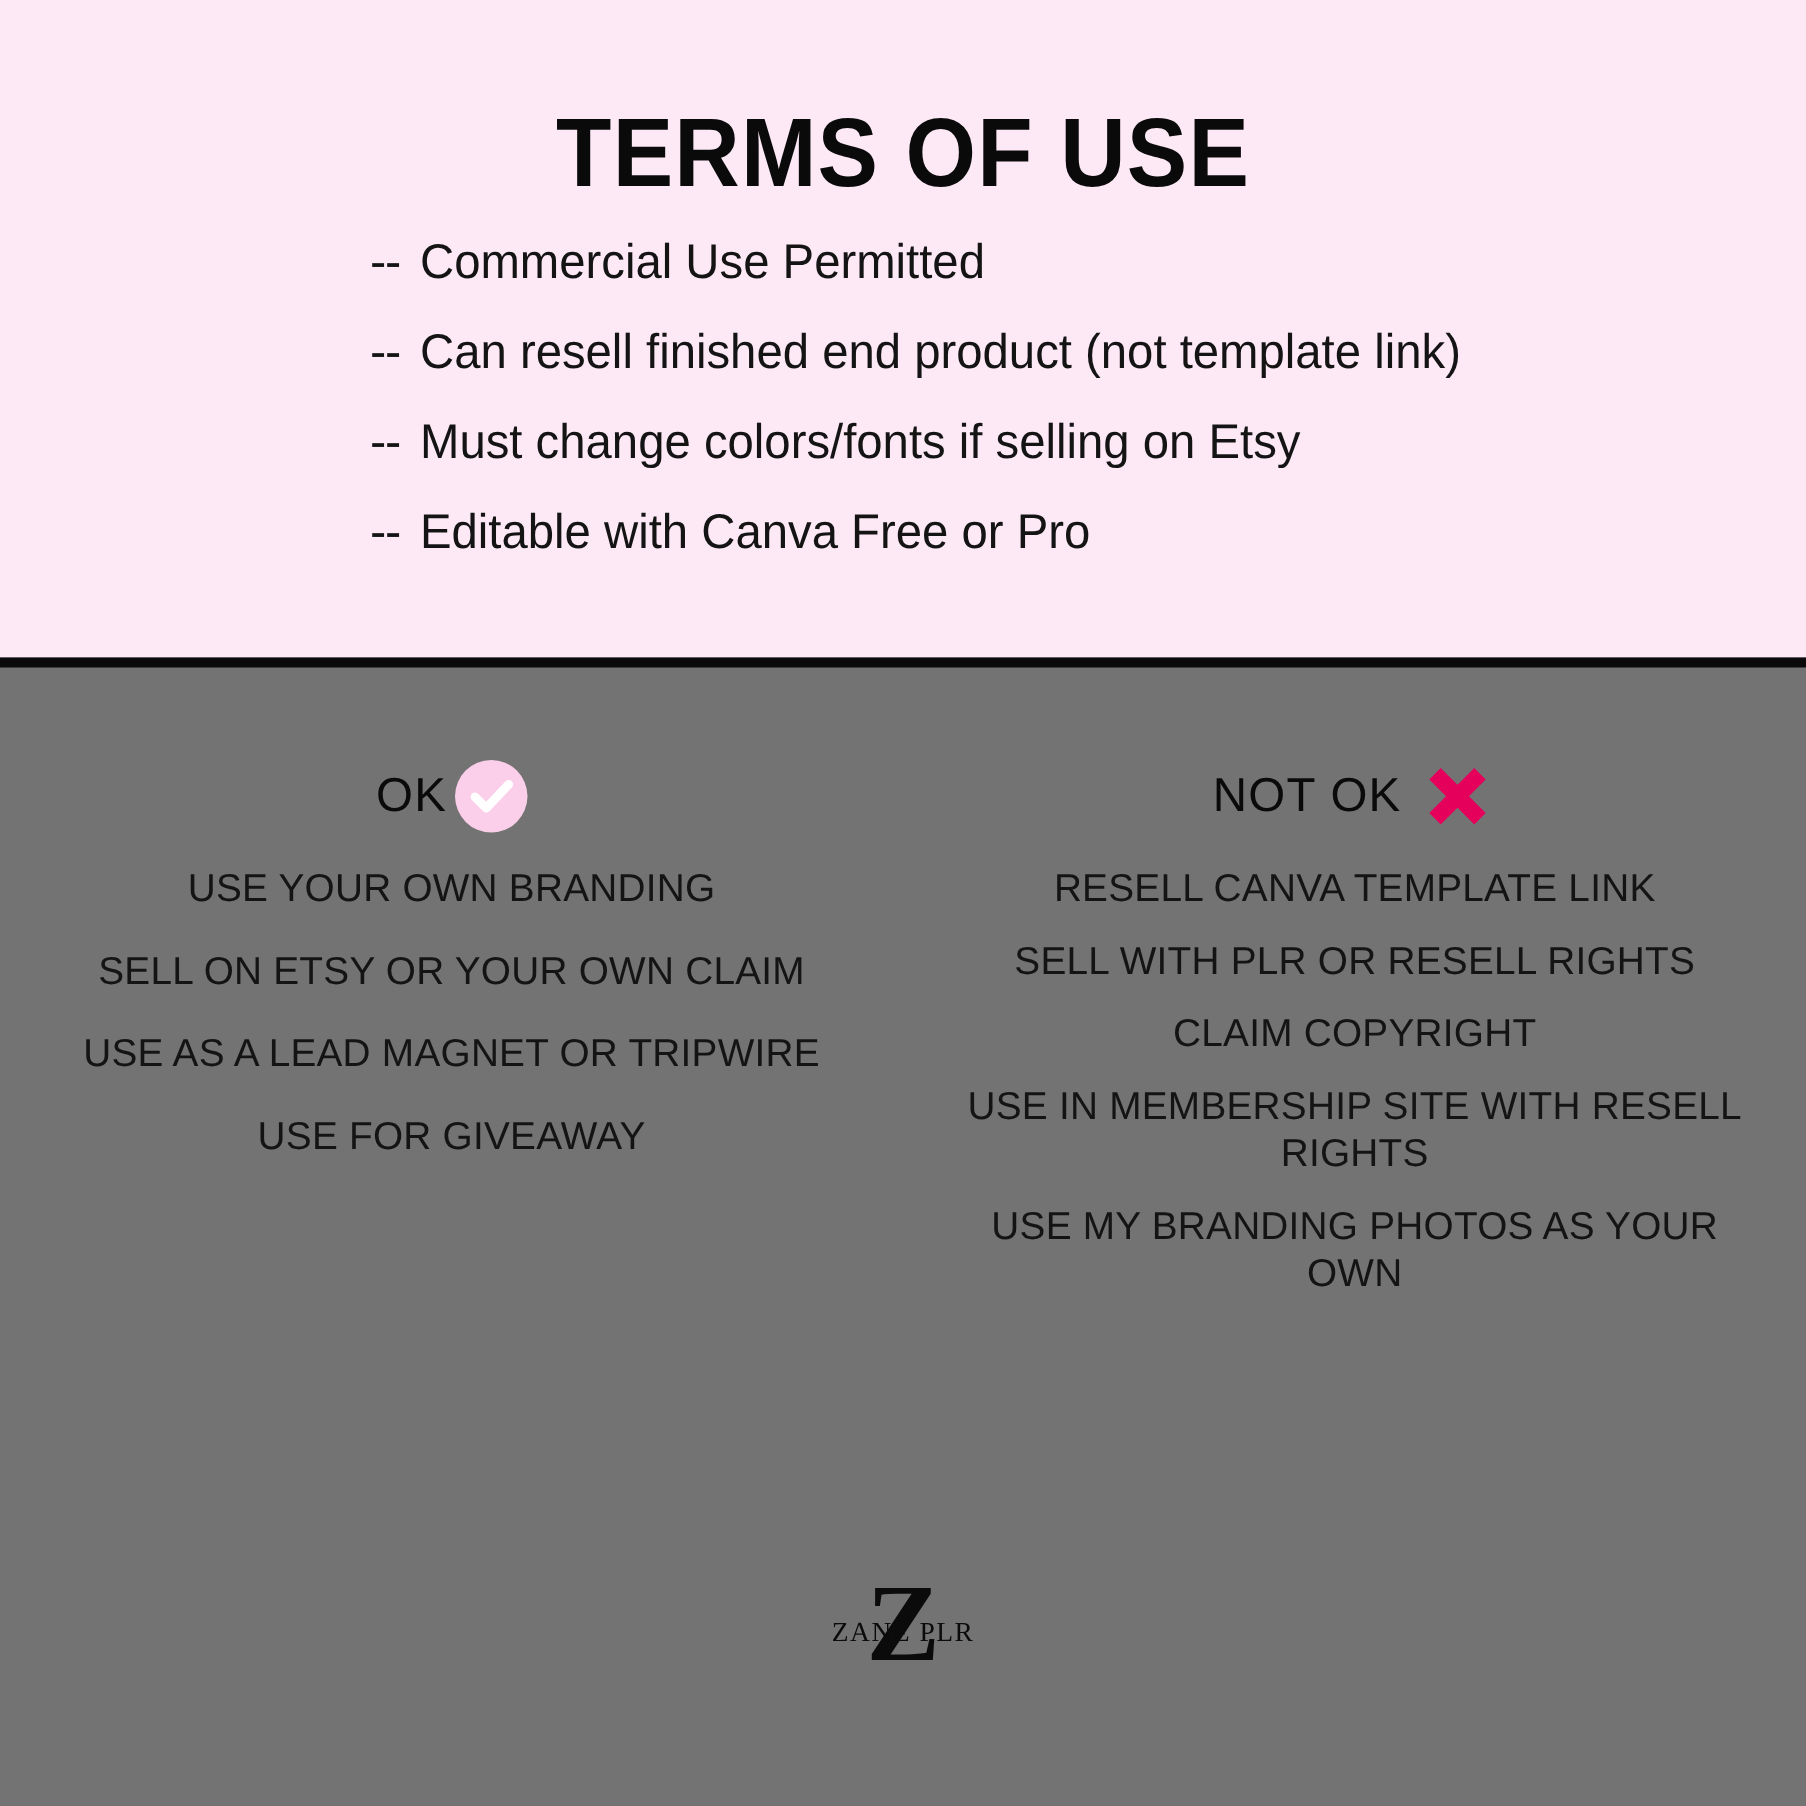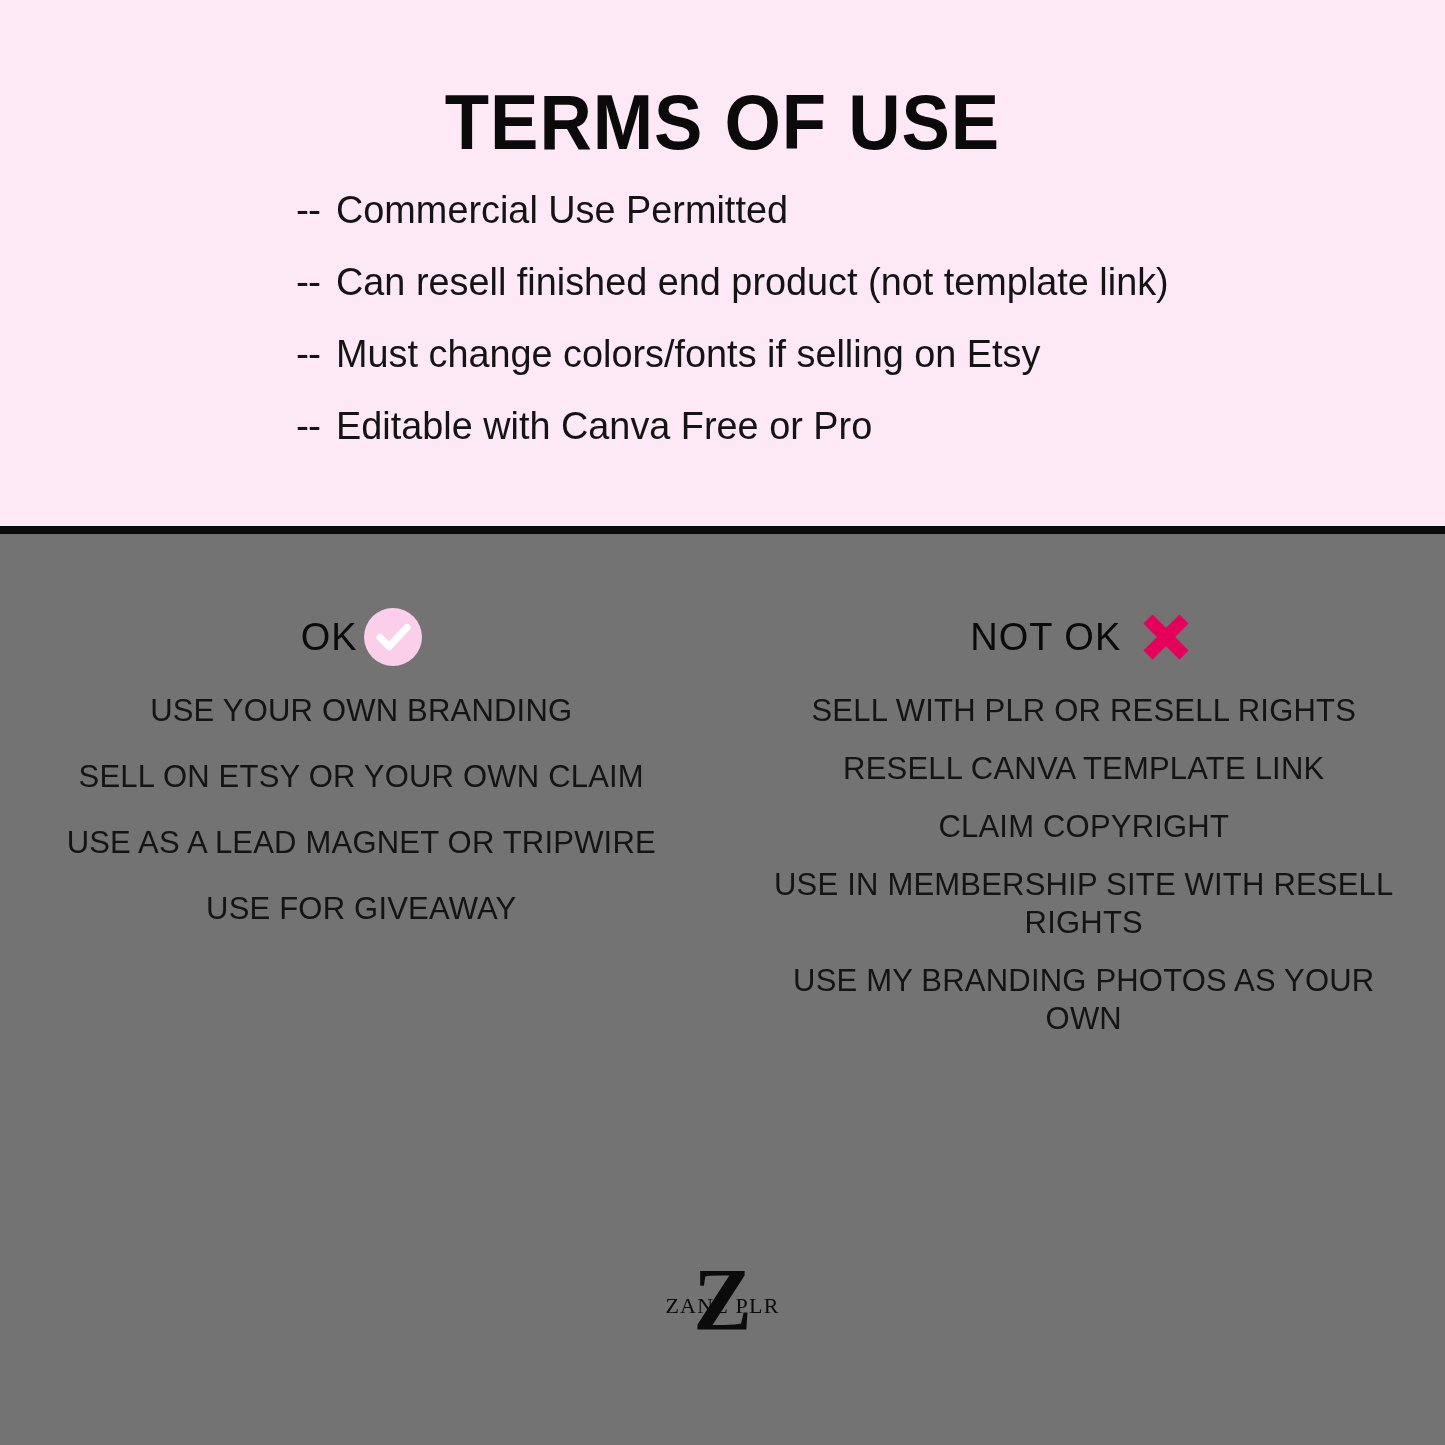--- a/index.html
+++ b/index.html
@@ -274,22 +274,22 @@
       <div class="col-head">
         <span class="col-head-label">NOT OK</span>
         <span class="cross-icon">
           <svg viewBox="0 0 62 62" xmlns="http://www.w3.org/2000/svg">
             <path d="M13 13 L49 49 M49 13 L13 49" fill="none" stroke="#E5005B" stroke-width="13" stroke-linecap="butt"></path>
           </svg>
         </span>
       </div>
 
       <div class="col-list">
+        <div class="col-item">RESELL CANVA TEMPLATE LINK</div>
         <div class="col-item">SELL WITH PLR OR RESELL RIGHTS</div>
-        <div class="col-item">RESELL CANVA TEMPLATE LINK</div>
         <div class="col-item">CLAIM COPYRIGHT</div>
         <div class="col-item">USE IN MEMBERSHIP SITE WITH RESELL RIGHTS</div>
         <div class="col-item">USE MY BRANDING PHOTOS AS YOUR OWN</div>
       </div>
     </div>
 
   </div>
 
   <div class="logo">
     <div class="logo-inner">

